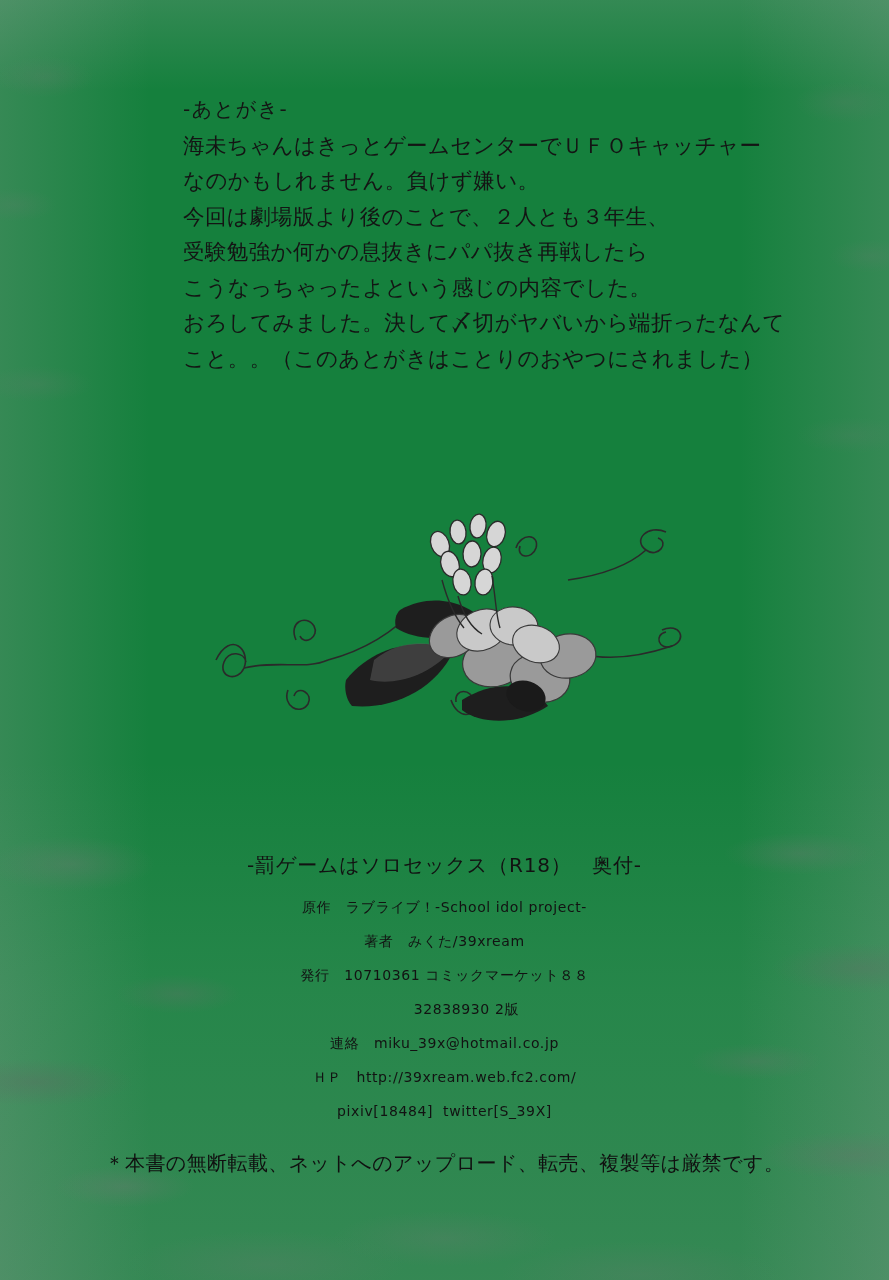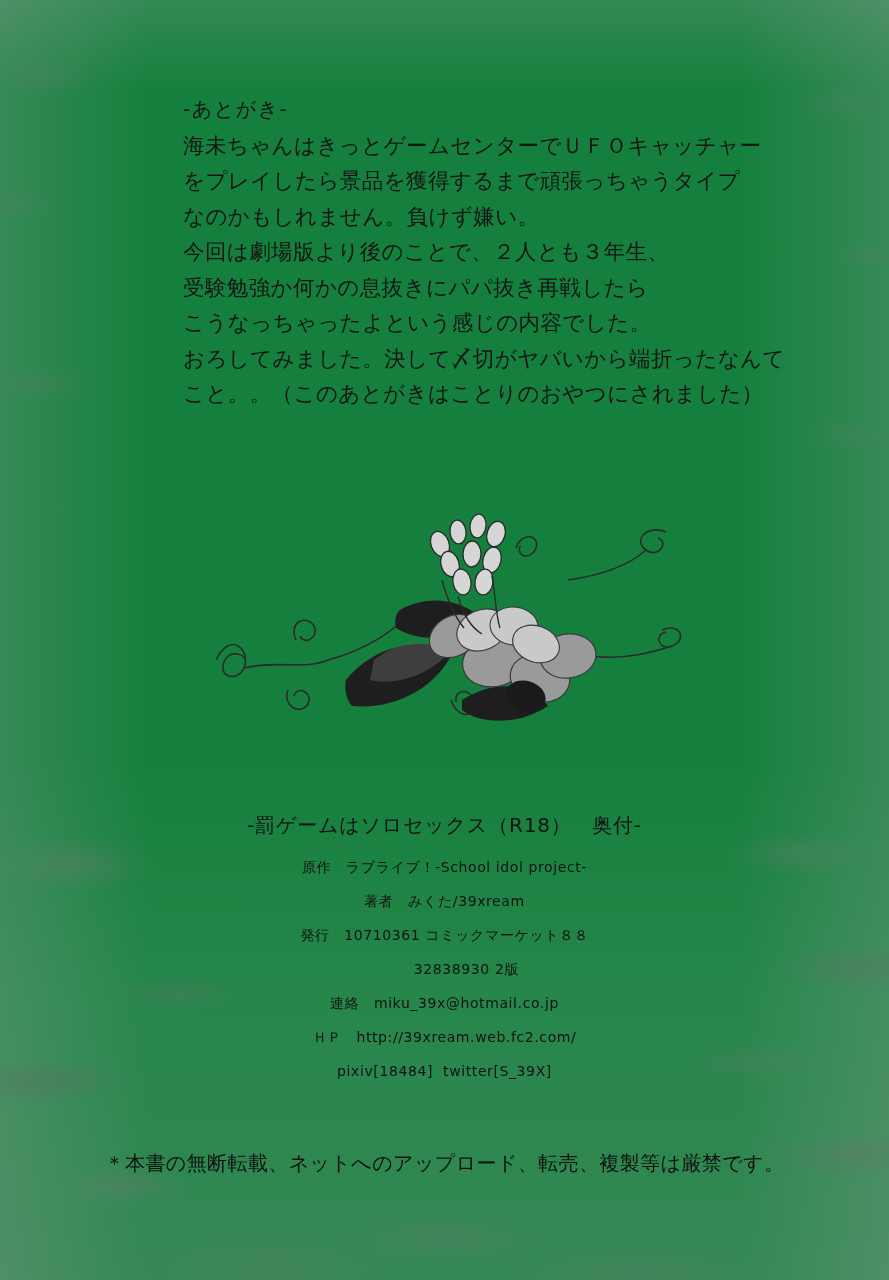--- a/index.html
+++ b/index.html
@@ -120,20 +120,21 @@
     font-size: 14px;
     line-height: 34px;
     color: #121212;
     white-space: pre;
     letter-spacing: 0.6px;
   }
   .colophon .title-row {
     font-size: 20px;
     letter-spacing: 0.8px;
     margin-bottom: 8px;
+    margin-top: 40px;
   }
   .notice {
     position: absolute;
     left: 0;
     top: 1150px;
     width: 889px;
     text-align: center;
     font-family: "DejaVu Sans", sans-serif;
     font-size: 20px;
     color: #101010;
@@ -149,21 +150,20 @@
   <div class="water">
     <div class="water-top"></div>
     <div class="water-left"></div>
     <div class="water-right"></div>
     <div class="water-bottom"></div>
   </div>
 
   <div class="afterword">
     <div class="line head">-あとがき-</div>
     <div class="line">海未ちゃんはきっとゲームセンターでＵＦＯキャッチャー</div>
-    <div class="line">をプレイしたら景品を獲得するまで頑張っちゃうタイプ</div>
     <div class="line">なのかもしれません。負けず嫌い。</div>
     <div class="line">今回は劇場版より後のことで、２人とも３年生、</div>
     <div class="line">受験勉強か何かの息抜きにパパ抜き再戦したら</div>
     <div class="line">こうなっちゃったよという感じの内容でした。</div>
     <div class="line">おろしてみました。決して〆切がヤバいから端折ったなんて</div>
     <div class="line">こと。。（このあとがきはことりのおやつにされました）</div>
   </div>
 
   <div class="flower">
     <svg viewBox="0 0 500 260" width="500" height="260" xmlns="http://www.w3.org/2000/svg">

